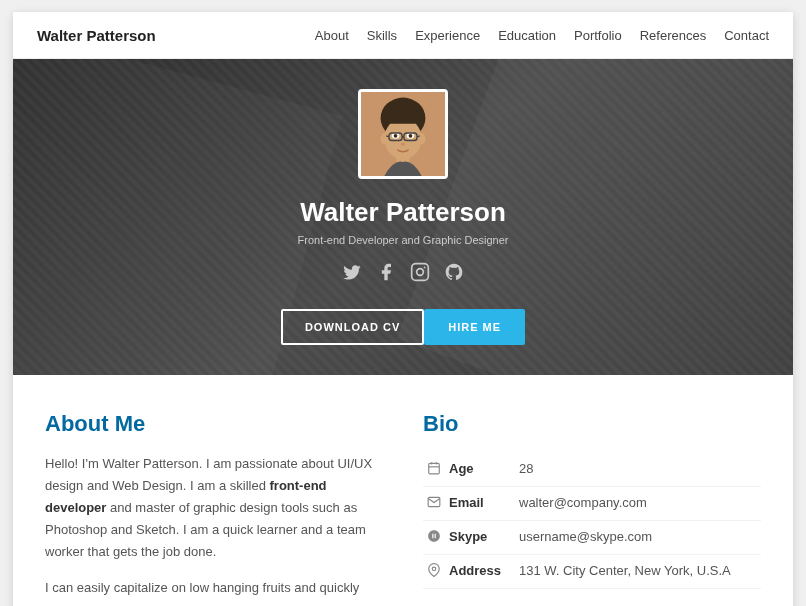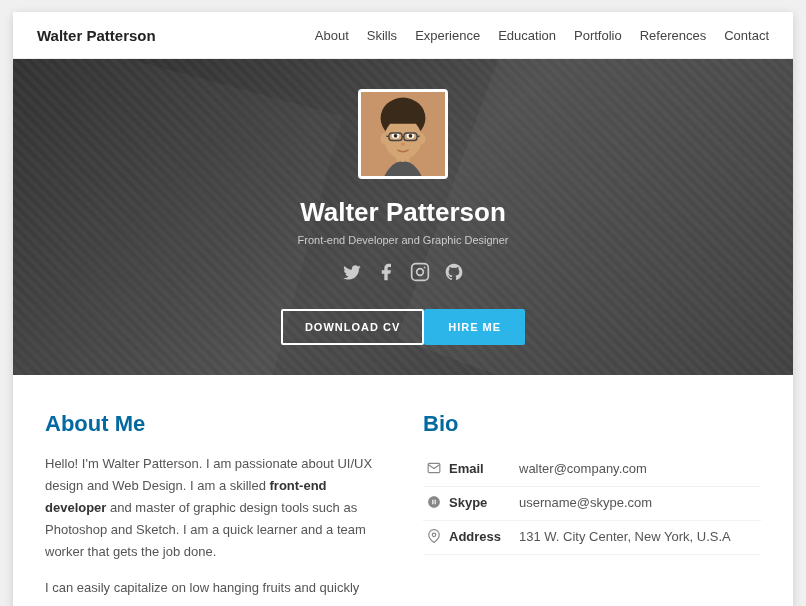--- a/index.html
+++ b/index.html
@@ -315,20 +315,32 @@
         <p>
           <span>Hello! I'm Walter Patterson. I am passionate about UI/UX design and Web Design. I am a skilled </span><strong>front-end developer</strong><span> and master of graphic design tools such as Photoshop and Sketch. I am a quick learner and a team worker that gets the job done.</span>
         </p>
         <p>I can easily capitalize on low hanging fruits and quickly maximize timely deliverables for real-time schemas.</p>
       </div>
 
       <div class="about-right">
         <h2>Bio</h2>
         <table class="bio-table">
           <tbody>
+              <tr>
+            <td class="bio-icon-cell">
+              <svg width="14" height="14" viewBox="0 0 24 24" fill="none" stroke="#888" stroke-width="2">
+                    <rect x="3" y="4" width="18" height="18" rx="2"></rect>
+                    <line x1="16" y1="2" x2="16" y2="6"></line>
+                    <line x1="8" y1="2" x2="8" y2="6"></line>
+                    <line x1="3" y1="10" x2="21" y2="10"></line>
+                  </svg>
+            </td>
+            <td class="bio-label">Age</td>
+            <td class="bio-value">28</td>
+          </tr>
           <tr>
             <td class="bio-icon-cell">
               <svg width="14" height="14" viewBox="0 0 24 24" fill="none" stroke="#888" stroke-width="2">
                     <path d="M4 4h16c1.1 0 2 .9 2 2v12c0 1.1-.9 2-2 2H4c-1.1 0-2-.9-2-2V6c0-1.1.9-2 2-2z"></path>
                     <polyline points="22,6 12,13 2,6"></polyline>
                   </svg>
             </td>
             <td class="bio-label">Email</td>
             <td class="bio-value">walter@company.com</td>
           </tr>

